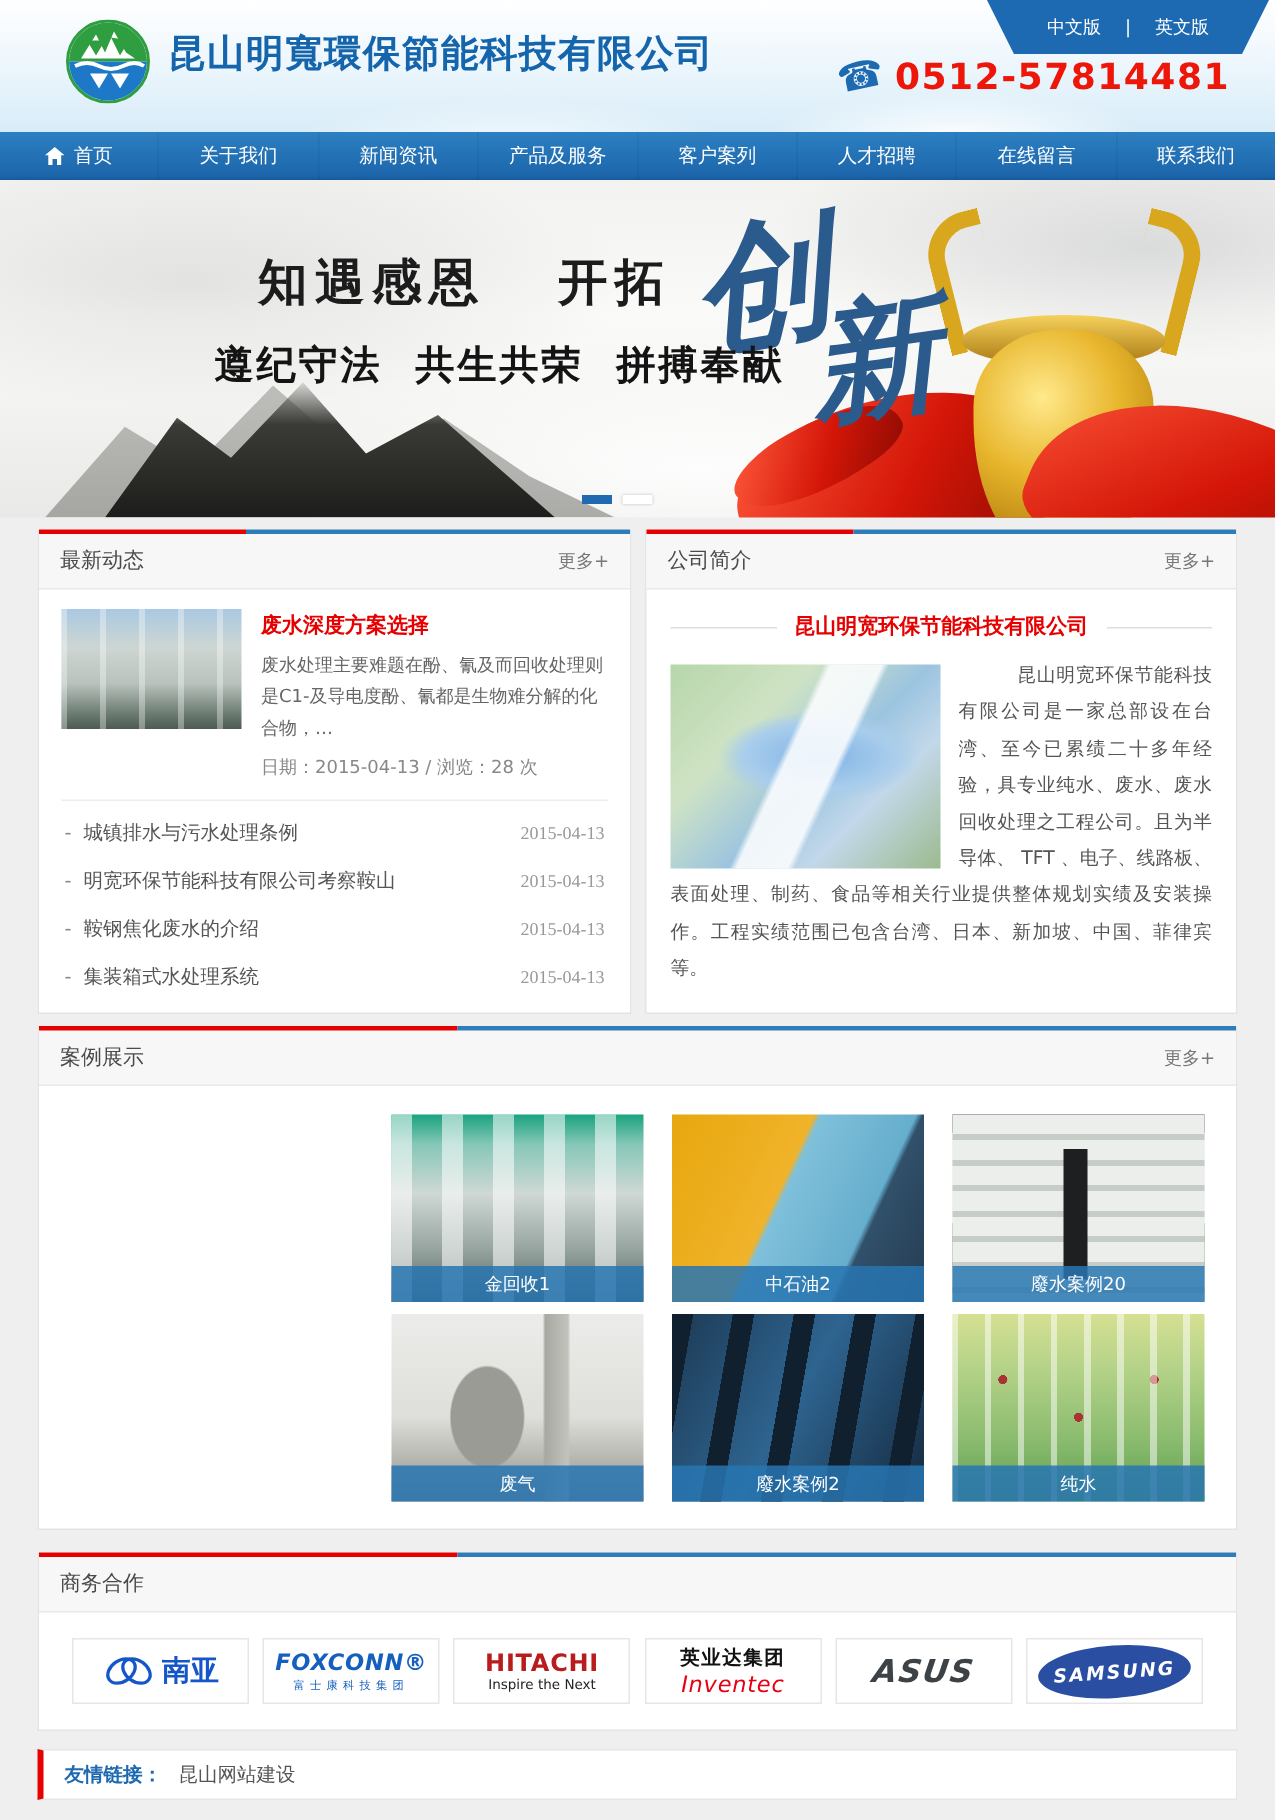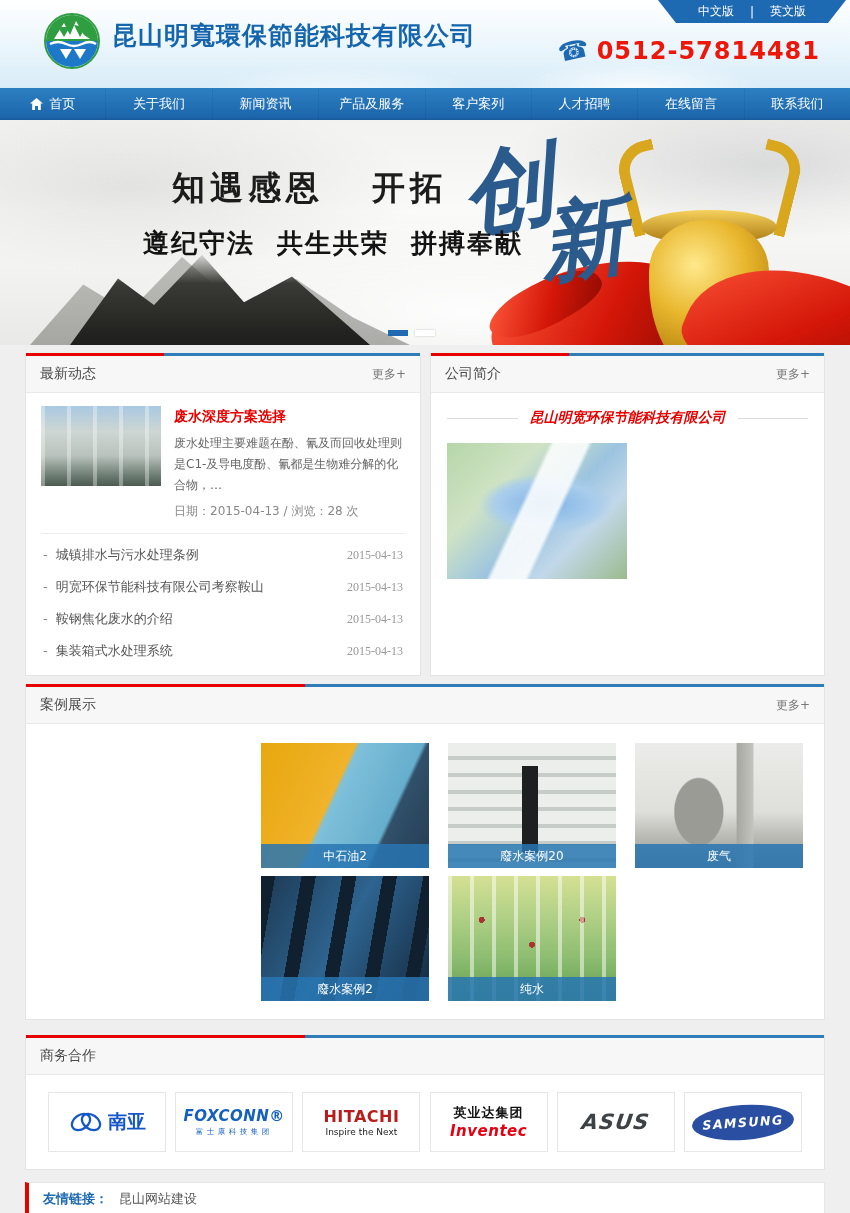--- a/index.html
+++ b/index.html
@@ -6,21 +6,21 @@
   body { width:850px; background:#efeff0; font-family:"DejaVu Sans","Liberation Sans",sans-serif; }
   .page { width:850px; }
 
   
   .header { height:88px; position:relative;
     background:
       radial-gradient(ellipse 180px 45px at 75% 105%, rgba(255,255,255,.95), rgba(255,255,255,0) 70%),
       radial-gradient(ellipse 220px 50px at 40% 115%, rgba(255,255,255,.8), rgba(255,255,255,0) 70%),
       linear-gradient(180deg,#ffffff 0%,#eef7fd 45%,#d8ecf8 100%);
   }
-  .lang-ribbon { position:absolute; top:0; right:4px; height:23px; background:#1e6ab2;
+  .lang-ribbon { position:absolute; top:0; right:4px; height:36px; background:#1e6ab2;
     clip-path:polygon(0 0,100% 0,calc(100% - 18px) 100%,18px 100%);
     display:flex; align-items:center; gap:16px; padding:0 40px; color:#fff; font-size:12px; }
   .lang-ribbon span { cursor:default; }
   .logo-row { position:absolute; left:44px; top:13px; display:flex; align-items:flex-start; gap:12px; }
   .logo-circle { width:56px; height:56px; flex:0 0 56px; }
   .brand-name { font-size:25px; font-weight:bold; color:#1565ad; letter-spacing:1px; margin-top:6px; }
   .brand-tagline { font-size:12px; color:#8a9097; letter-spacing:3px; margin-top:7px; }
   .phone-wrap { position:absolute; right:30px; top:36px; display:flex; align-items:center; gap:8px; }
   .phone-icon { font-size:25px; color:#1e6ab2; transform:rotate(-12deg); }
   .phone-number { font-size:24px; font-weight:bold; color:#ee1509; letter-spacing:1px; }
@@ -94,21 +94,21 @@
   .f-sum { font-size:12px; color:#666; line-height:1.75; }
   .f-date { font-size:12px; color:#888; margin-top:7px; }
   .news-divider { border-top:1px solid #ececec; margin:13px 0 5px; }
   .news-li { display:flex; justify-content:space-between; align-items:center; padding:7px 2px; cursor:pointer; }
   .news-li-title { font-size:13px; color:#555; }
   .news-li-title .dash { color:#888; margin-right:8px; }
   .news-li-date { font-size:12px; color:#999;font-family:Liberation Serif, serif; }
 
   
   .panel-about { flex:1; }
-  .about-body-wrap { padding:14px 16px 12px;font-style:italic; }
+  .about-body-wrap { padding:14px 16px 12px; }
   .about-title-row { display:flex; align-items:center; gap:12px; margin:2px 0 11px; }
   .h-line { flex:1; height:1px; background:#ddd; }
   .about-title { font-size:14px; font-weight:bold; color:#e60000; }
   .about-img { float:left; width:180px; height:136px; margin:5px 12px 4px 0;
     background:
       linear-gradient(115deg, rgba(255,255,255,0) 42%, rgba(255,255,255,.85) 44%, rgba(255,255,255,.85) 58%, rgba(0,0,0,0) 60%),
       radial-gradient(ellipse 90px 40px at 55% 45%, #7fb2e4 0%, #a9cdec 55%, rgba(0,0,0,0) 75%),
       linear-gradient(135deg,#b6d6aa 0%,#cfe3c4 30%,#9cc4e0 55%,#c2d8ea 72%,#9cba8e 100%); }
   .about-text { font-size:12.5px; color:#555; line-height:1.95; text-align:justify; }
 
@@ -148,30 +148,30 @@
       radial-gradient(circle 5px at 20% 35%, #a33 0 60%, rgba(0,0,0,0) 62%),
       radial-gradient(circle 5px at 50% 55%, #a33 0 60%, rgba(0,0,0,0) 62%),
       radial-gradient(circle 5px at 80% 35%, #a33 0 60%, rgba(0,0,0,0) 62%),
       linear-gradient(180deg,#d5e093 0%,#b3d287 30%,#8dbd70 65%,#5f9f52 100%); }
   .case-cap { position:absolute; left:0; right:0; bottom:0; height:24px; line-height:24px;
     text-align:center; color:#fff; font-size:12px; background:rgba(40,117,178,.85); }
 
   
   .panel-partners { margin-top:15px; }
   .partners-body { display:flex; justify-content:space-between; padding:17px 22px; }
-  .logo-box { width:118px; height:60px; border:1px solid #e6e6e6; background:#fff;
+  .logo-box { width:118px; height:44px; border:1px solid #e6e6e6; background:#fff;
     display:flex; flex-direction:column; align-items:center; justify-content:center; cursor:pointer; }
   .lg-nanya { flex-direction:row; gap:4px; color:#1557c8; }
   .lg-nanya .nanya-text { font-size:19px; font-weight:bold; }
   .lg-foxconn .m { color:#1560bd; font-weight:bold; font-style:italic; font-size:15px; letter-spacing:.5px; }
   .lg-foxconn .s { color:#1560bd; font-size:7.5px; letter-spacing:3.5px; margin-top:2px; }
   .lg-hitachi .m { color:#b91c1c; font-weight:bold; font-size:16px; letter-spacing:.5px; }
   .lg-hitachi .s { color:#222; font-size:9px; margin-top:1px; }
   .lg-inventec .m { color:#111; font-weight:bold; font-size:13px; letter-spacing:1px; }
-  .lg-inventec .s { color:#e60012; font-weight:bold; font-size:15px; font-style:italic; letter-spacing:.5px; }
+  .lg-inventec .s { color:#e60012; font-weight:normal; font-size:15px; font-style:italic; letter-spacing:.5px; }
   .lg-asus .m { color:#3d4247; font-weight:bold; font-style:italic; font-size:21px; letter-spacing:1px; transform:skewX(-8deg); }
   .lg-samsung .ellipse { width:102px; height:35px; border-radius:50%; background:#2a4fa2; transform:rotate(-4deg);
     display:flex; align-items:center; justify-content:center; }
   .lg-samsung .m { color:#fff; font-weight:bold; font-style:italic; font-size:12.5px; letter-spacing:1.5px; }
 
   
   .links-bar { margin-top:12px; background:#fff; border:1px solid #e6e6e6; border-left:4px solid #e60000;
     height:34px; display:flex; align-items:center; padding:0 14px; gap:11px; }
   .links-label { color:#1e6ab2; font-weight:bold; font-size:13px; }
   .link-item { color:#555; font-size:13px; cursor:pointer; }
@@ -320,36 +320,41 @@
           <span class="panel-title">公司简介</span>
           <span class="more-link">更多+</span>
         </div>
         <div class="about-body-wrap">
           <div class="about-title-row">
             <div class="h-line"></div>
             <span class="about-title">昆山明宽环保节能科技有限公司</span>
             <div class="h-line"></div>
           </div>
           <div class="about-img"></div>
+          <div class="about-text">　　　昆山明宽环保节能科技有限公司是一家总部设在台湾、至今已累绩二十多年经验，具专业纯水、废水、废水回收处理之工程公司。且为半导体、 TFT 、电子、线路板、表面处理、制药、食品等相关行业提供整体规划实绩及安装操作。工程实绩范围已包含台湾、日本、新加坡、中国、菲律宾等。</div>
         </div>
       </div>
     </div>
 
     <div class="panel panel-cases">
       <div class="panel-top">
           <div class="pt-red"></div>
           <div class="pt-blue"></div>
         </div>
       <div class="panel-head">
         <span class="panel-title">案例展示</span>
         <span class="more-link">更多+</span>
       </div>
       <div class="cases-body">
         <div class="case-photo"></div>
         <div class="case-grid">
+          <div class="case-card">
+            <div class="case-img ci-1"></div>
+            <div class="case-cap">金回收1</div>
+          </div>
           <div class="case-card">
             <div class="case-img ci-2"></div>
             <div class="case-cap">中石油2</div>
           </div>
           <div class="case-card">
             <div class="case-img ci-3">
                 <div class="ci-3b"></div>
               </div>
             <div class="case-cap">廢水案例20</div>
           </div>

